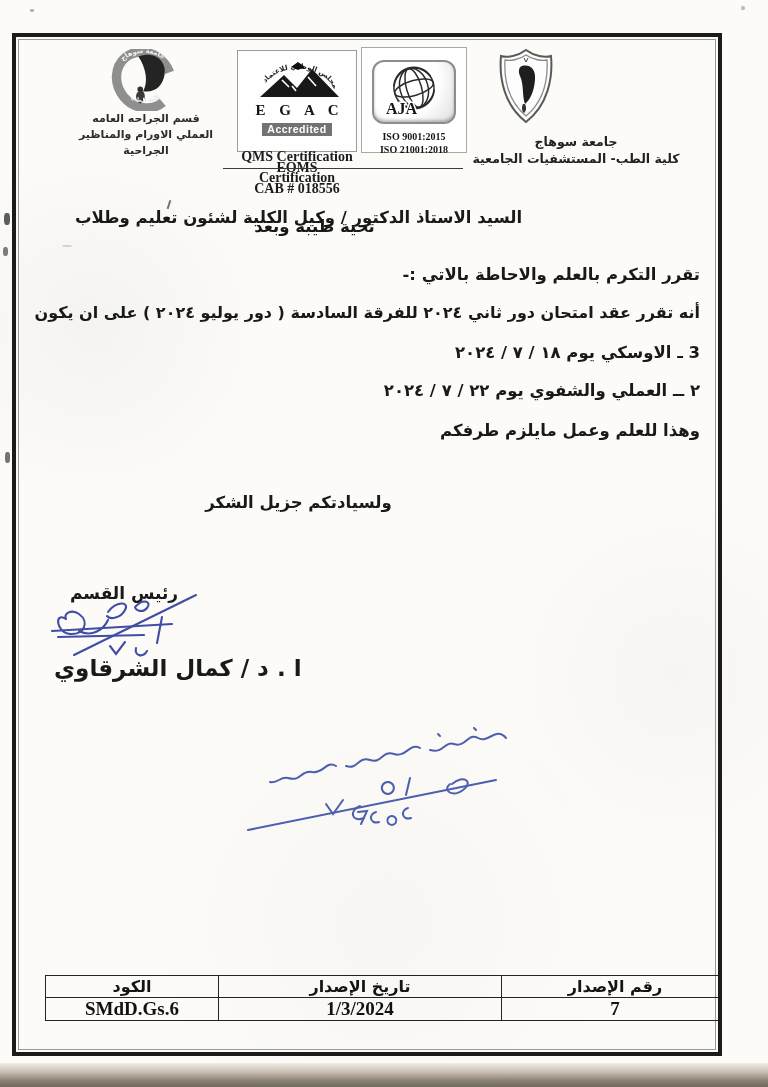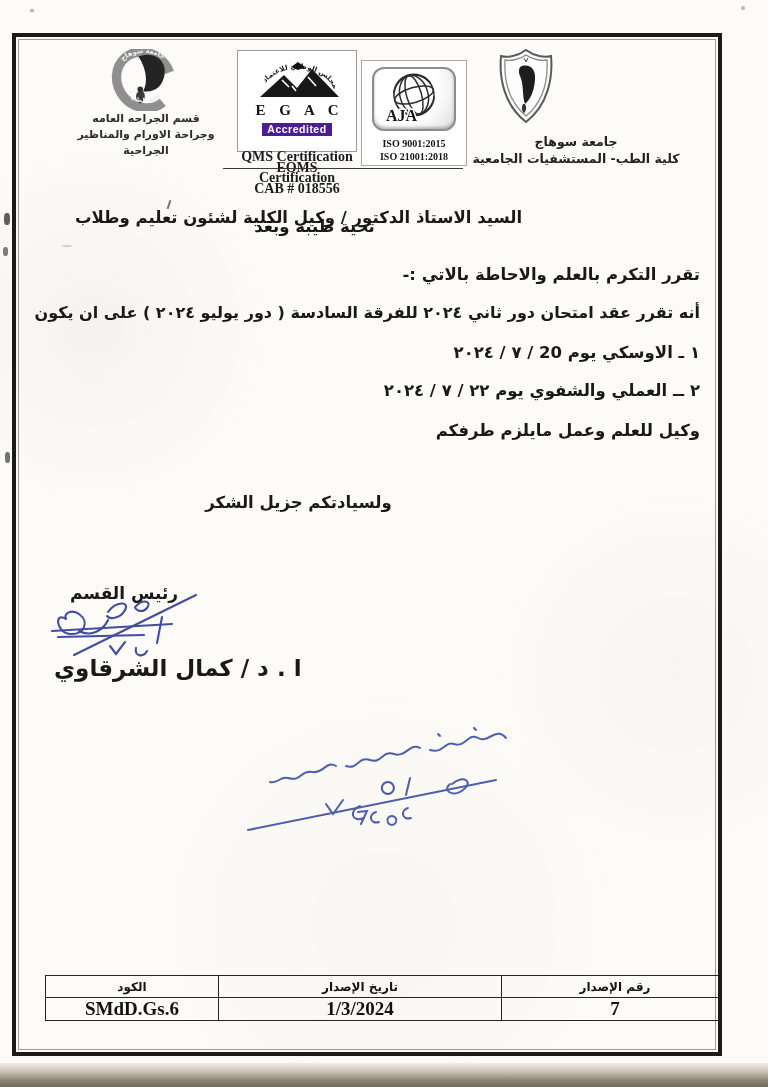--- a/index.html
+++ b/index.html
@@ -28,29 +28,29 @@
   }
   .egac-box {
     position:absolute; left:221px; top:13px; width:120px; height:102px;
     border:1px solid #9a9a9a; background:#fefefe; text-align:center; padding-top:2px;
   }
   .egac-acronym {
     font-family:"Liberation Serif", serif; font-weight:bold; font-size:15px;
     letter-spacing:5px; color:#141414; line-height:15px; text-indent:5px;
   }
   .egac-accredited {
-    display:inline-block; background:#4c1d95; color:#fff; font-weight:bold;
+    display:inline-block; background:#737373; color:#fff; font-weight:bold;
     font-size:10.5px; line-height:13px; padding:0 5px; letter-spacing:0.5px;
     font-family:"Liberation Sans", sans-serif; margin-top:1px;
   }
   .egac-lines { margin-top:15px; font-family:"Liberation Serif", serif; font-weight:bold;
     font-size:14px; color:#1c1c1c; line-height:10.5px; }
   .aja-box {
-    position:absolute; left:345px; top:23px; width:106px; height:106px;
-    border:1px solid #a8a8a8; background:#fff; text-align:center; padding-top:6px;
+    position:absolute; left:345px; top:10px; width:106px; height:106px;
+    border:1px solid #a8a8a8; background:#fff; text-align:center; padding-top:12px;
   }
   .aja-globe-wrap {
     display:inline-block; width:84px; height:64px; border:2px solid #8d8d8d; border-radius:12px;
     background:radial-gradient(circle at 35% 30%, #ffffff 55%, #dcdcdc);
     box-shadow:inset 0 -2px 3px rgba(0,0,0,0.25);
   }
   .aja-lines { margin-top:4px; font-family:"Liberation Serif", serif; font-weight:bold;
     font-size:10px; color:#151515; line-height:13px; }
   .shield-logo { position:absolute; left:482px; top:11px; width:56px; height:78px; }
   .univ-text {
@@ -82,21 +82,21 @@
 
   
   .footer-table {
     position:absolute; left:29px; top:938px; width:683px;
     border-collapse:collapse; table-layout:fixed;
   }
   .footer-table td {
     border:1.5px solid #242424; text-align:center; vertical-align:middle;
     height:22px; padding:0;
   }
-  .footer-table .hdr { font-size:12px; font-weight:bold; direction:rtl; color:#141414; }
+  .footer-table .hdr { font-size:16px; font-weight:bold; direction:rtl; color:#141414; }
   .footer-table .val { height:23px; font-family:Liberation Serif, serif; font-weight:bold; font-size:19px; color:#111;margin-top:12px; }
 
   
   .scan-strip {
     position:absolute; left:0; top:1063px; width:768px; height:24px;
     background:linear-gradient(180deg,#f0ede6 0%, #c8bfb1 38%, #8d8475 72%, #6f6a5e 100%);
   }
   .speck { position:absolute; background:#2a2a2a; border-radius:40%; }
   .sp1 { left:4px;  top:213px; width:6px; height:12px; opacity:.75; }
   .sp2 { left:3px;  top:247px; width:5px; height:9px;  opacity:.6; }
@@ -134,21 +134,21 @@
       <circle cx="40" cy="43" r="3" fill="#2e2e2e"></circle>
       <text font-size="7" fill="#f4f4f4" font-weight="bold">
         <textPath href="#deptTopArc" startOffset="22%">جامعة سوهاج</textPath>
       </text>
       <text font-size="6.5" fill="#e8e8e8" font-weight="bold">
         <textPath href="#deptBotArc" startOffset="28%">كلية الطب</textPath>
       </text>
     </svg>
     <div class="dept-caption">
       <div>قسم الجراحه العامه</div>
-      <div>وجراحة الاورام والمناظير</div>
+      <div>العملي الاورام والمناظير</div>
       <div>الجراحية</div>
     </div>
     <div class="tick"></div>
 
     <div class="egac-box">
       <svg width="110" height="46" viewBox="0 0 110 46">
         <defs>
             <path id="egacArc" d="M20,36 A38,30 0 0 1 92,36"></path>
           </defs>
         <text font-size="7" fill="#1d1d1d" font-weight="bold">
@@ -197,23 +197,23 @@
       <div>جامعة سوهاج</div>
       <div>كلية الطب- المستشفيات الجامعية</div>
     </div>
 
     <div class="header-divider"></div>
 
     <div class="bodyline center-line sal">السيد الاستاذ الدكتور /  وكيل الكلية لشئون تعليم وطلاب</div>
     <div class="bodyline center-line greet">تحية طيبة وبعد</div>
     <div class="bodyline right-line intro">تقرر التكرم بالعلم والاحاطة بالاتي :-</div>
     <div class="bodyline right-line decis">أنه تقرر عقد امتحان دور ثاني ٢٠٢٤  للفرقة السادسة ( دور يوليو ٢٠٢٤ ) على ان يكون</div>
-    <div class="bodyline right-line it1">١ ـ الاوسكي يوم 20 / ٧ /  ٢٠٢٤</div>
+    <div class="bodyline right-line it1">3 ـ الاوسكي يوم ١٨ / ٧ /  ٢٠٢٤</div>
     <div class="bodyline right-line it2">٢ ــ العملي والشفوي يوم ٢٢ / ٧ /  ٢٠٢٤</div>
-    <div class="bodyline right-line close">وكيل للعلم  وعمل مايلزم طرفكم</div>
+    <div class="bodyline right-line close">وهذا للعلم  وعمل مايلزم طرفكم</div>
     <div class="bodyline center-line thx">ولسيادتكم جزيل الشكر</div>
 
     <div class="sig-title">رئيس القسم</div>
     <svg class="sig-svg" width="160" height="74" viewBox="0 0 160 74" aria-label="ا . د / كمال الشرقاوي">
       <g fill="none" stroke="#2f3f9e" stroke-width="2.1" stroke-linecap="round" opacity="0.92">
         <path d="M28 66 L150 6"></path>
         <path d="M20 30 C8 22 10 44 24 45 C38 46 44 33 33 25 C26 20 17 24 20 30"></path>
         <path d="M33 42 C46 49 58 40 62 31"></path>
         <path d="M62 23 C70 12 84 12 79 21 C75 29 64 31 61 27"></path>
         <path d="M90 17 C98 9 106 13 101 19 C97 24 90 22 89 18"></path>

